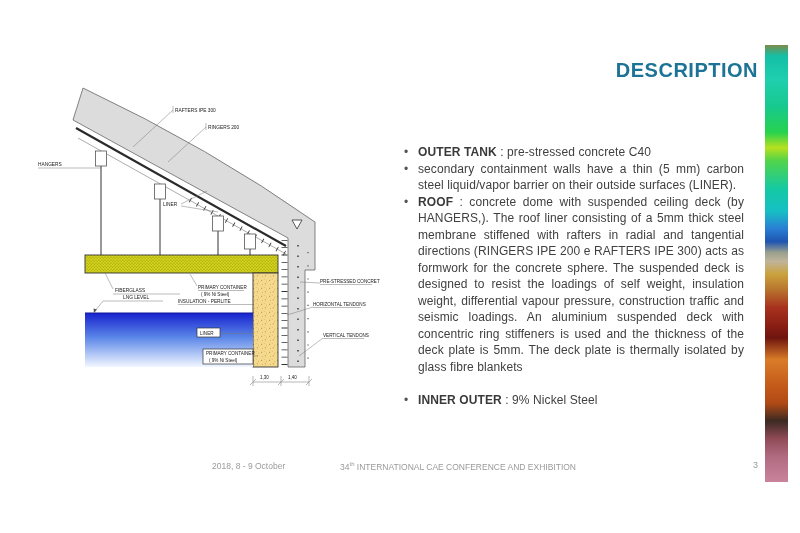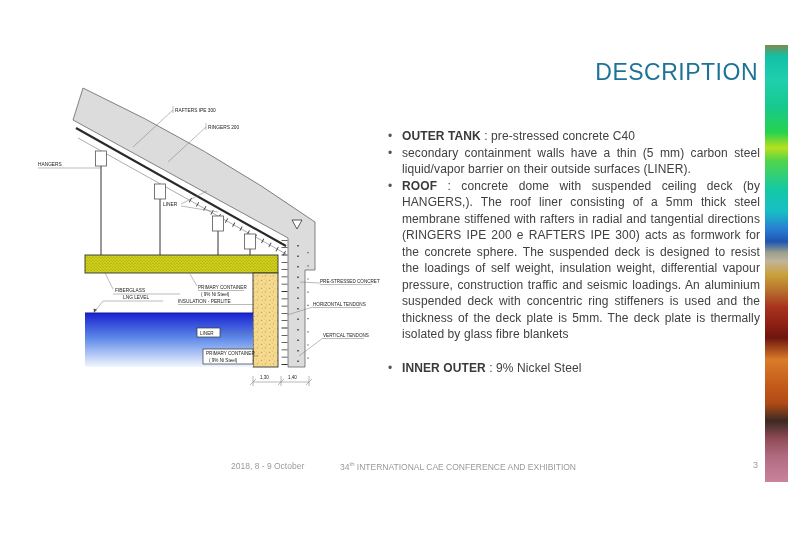--- a/index.html
+++ b/index.html
@@ -4,50 +4,50 @@
 <style>
   html,body{margin:0;padding:0;background:#ffffff;}
   .slide{
     position:relative;width:800px;height:533px;background:#ffffff;
     font-family:"Liberation Sans","DejaVu Sans",sans-serif;overflow:hidden;
     outline:1px solid #e6e6e6;
   }
   
   .header{position:absolute;top:60px;right:42px;text-align:right;}
   .header .subtitle{font-size:11px;color:#2c82a4;letter-spacing:0.1px;}
-  .header .title{font-size:23px;font-weight:normal;color:#1d7396;line-height:1.05;letter-spacing:0.5px;}
+  .header .title{font-size:20px;font-weight:bold;color:#1d7396;line-height:1.05;letter-spacing:0.5px;}
   
   .color-strip{
     position:absolute;left:765px;top:45px;width:23px;height:437px;
     background:linear-gradient(180deg,
       #7c8c4a 0%, #14bfa6 2.5%, #1fcfae 8%, #17c98f 14%, #27d24e 20%,
       #b7e01e 23.5%, #51d44a 26.5%, #14c9a4 33%, #16bfc4 38%, #2a7fd4 42%,
       #1f55b0 45%, #9aa08e 47.5%, #c0b49a 49.5%, #caa23c 52.5%, #b8742e 56%,
       #a8321e 60%, #8c1f14 64%, #6e150f 67%, #d97c28 72%, #c45a1a 78%,
       #b04a16 82%, #3c2a22 86%, #8f4a56 90%, #b06a80 94%, #c9849c 100%);
   }
   
   .bullets{position:absolute;left:386px;top:128px;width:374px;color:#404040;}
-  .bullets ul{margin:0;padding:0;list-style:none;}
+  .bullets ul{margin:16px;padding:0;list-style:none;}
   .bullets li{
     position:relative;padding-left:16px;font-size:12px;line-height:16.5px;
     text-align:justify;letter-spacing:0.1px;
   }
   .bullets li::before{content:"\2022";position:absolute;left:2px;top:0;color:#555;}
   .bullets li b{color:#3a3a3a;}
   .bullets li.gap{margin-top:17px;}
   
   .diagram{position:absolute;left:20px;top:70px;width:360px;height:340px;}
   .diagram text{font-family:"Liberation Sans","DejaVu Sans",sans-serif;fill:#1a1a1a;}
   
   .footer-site{
     position:absolute;left:30px;top:453px;width:146px;height:25px;
     background:#8dc63f;color:#ffffff;font-size:11.5px;line-height:25px;text-align:center;
   }
-  .footer-date{position:absolute;left:231px;top:461px;font-size:8.5px;color:#9a9a9a;}
+  .footer-date{position:absolute;left:212px;top:461px;font-size:8.5px;color:#9a9a9a;}
   .footer-conf{position:absolute;left:340px;top:461px;font-size:8.5px;color:#9a9a9a;}
   .footer-conf sup{font-size:6px;}
   .footer-page{position:absolute;left:740px;top:460px;width:18px;text-align:right;font-size:9px;color:#9a9a9a;}
 </style>
 </head>
 <body>
 
 <div class="slide">
 
   <div class="header">

